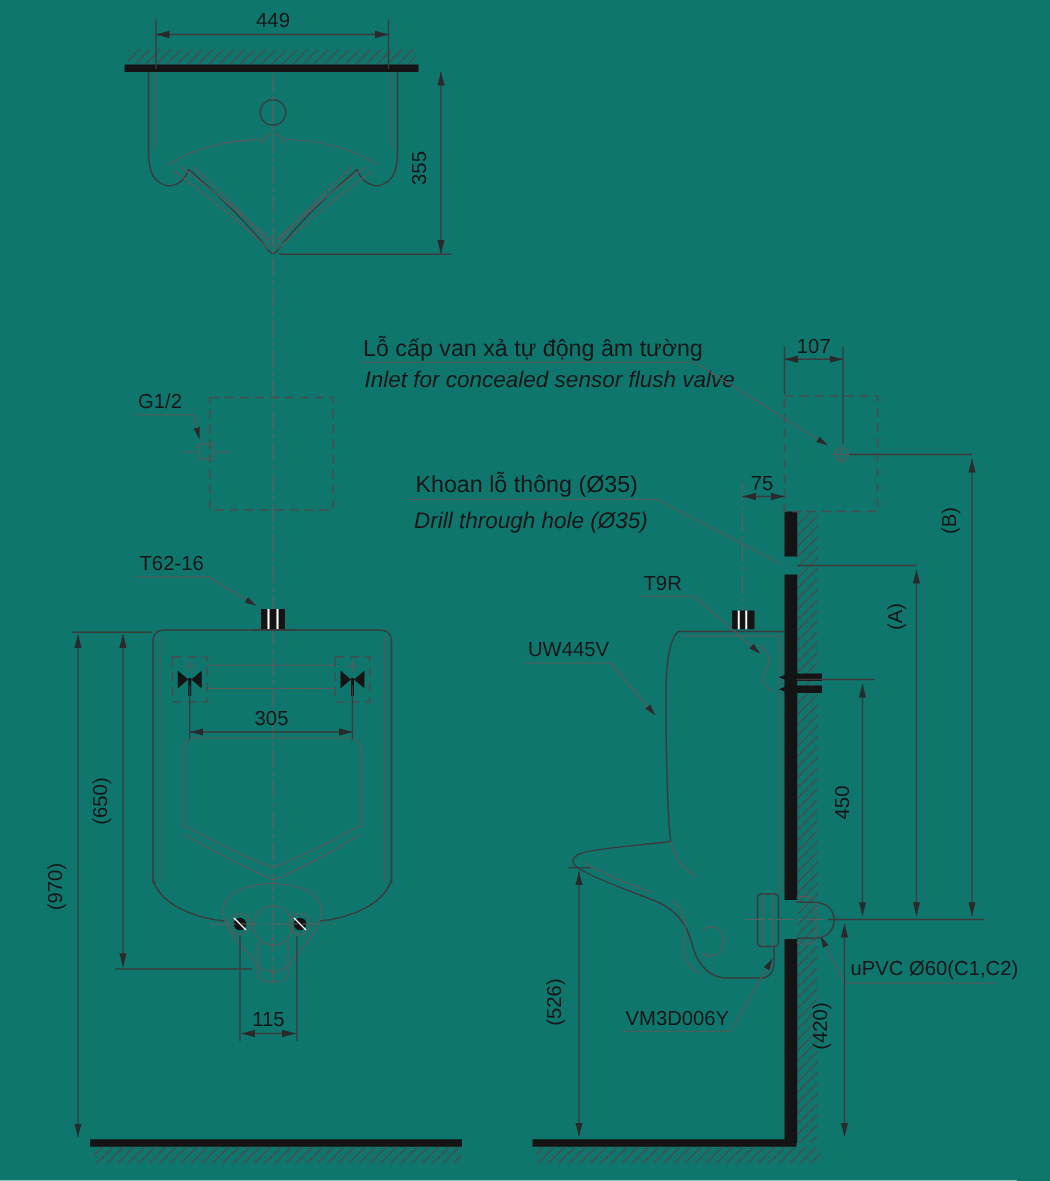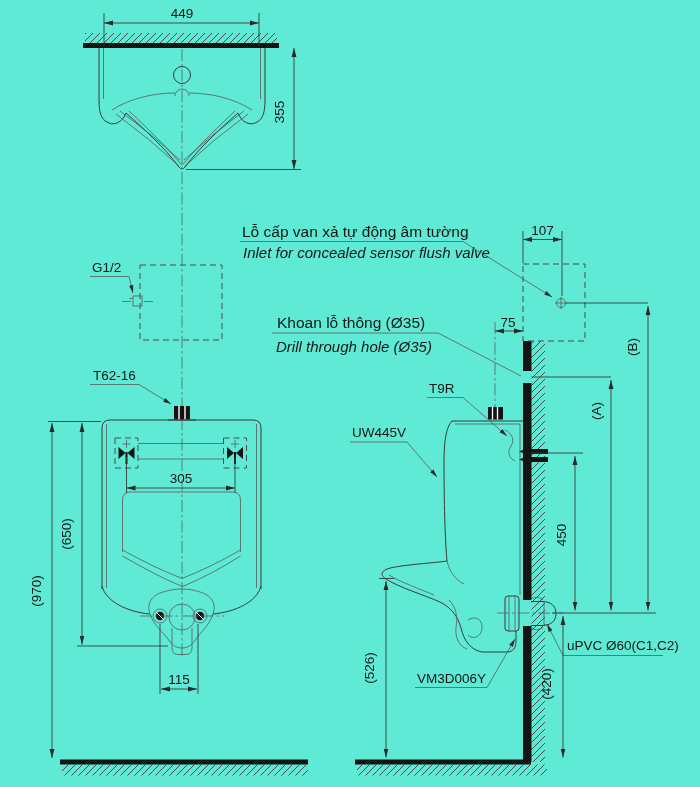--- a/index.html
+++ b/index.html
@@ -1,16 +1,16 @@
 <!DOCTYPE html>
 <html><head>
 <meta charset="utf-8">
 <style>
   html,body{margin:0;padding:0;background:#fff;}
-  .page{position:relative;width:700px;height:787px;background:#5eead4;overflow:hidden;}
+  .page{position:relative;width:700px;height:787px;background:#0f766e;overflow:hidden;}
   svg{display:block;}
   svg text{font-family:"Liberation Sans","DejaVu Sans",sans-serif;fill:#161616;}
   .dimtxt{font-size:13.5px;}
   .lbltxt{font-size:13.5px;}
   .anntxt{font-size:15.5px;}
   .anntxt-en{font-size:15px;font-style:italic;}
   .ln{stroke:#3b3b3b;stroke-width:1;fill:none;}
   .ln2{stroke:#5a5a5a;stroke-width:0.8;fill:none;}
   .dim{stroke:#3b3b3b;stroke-width:0.9;fill:none;}
   .cl{stroke:#5f5f5f;stroke-width:0.8;fill:none;stroke-dasharray:12 3 2.5 3;}

